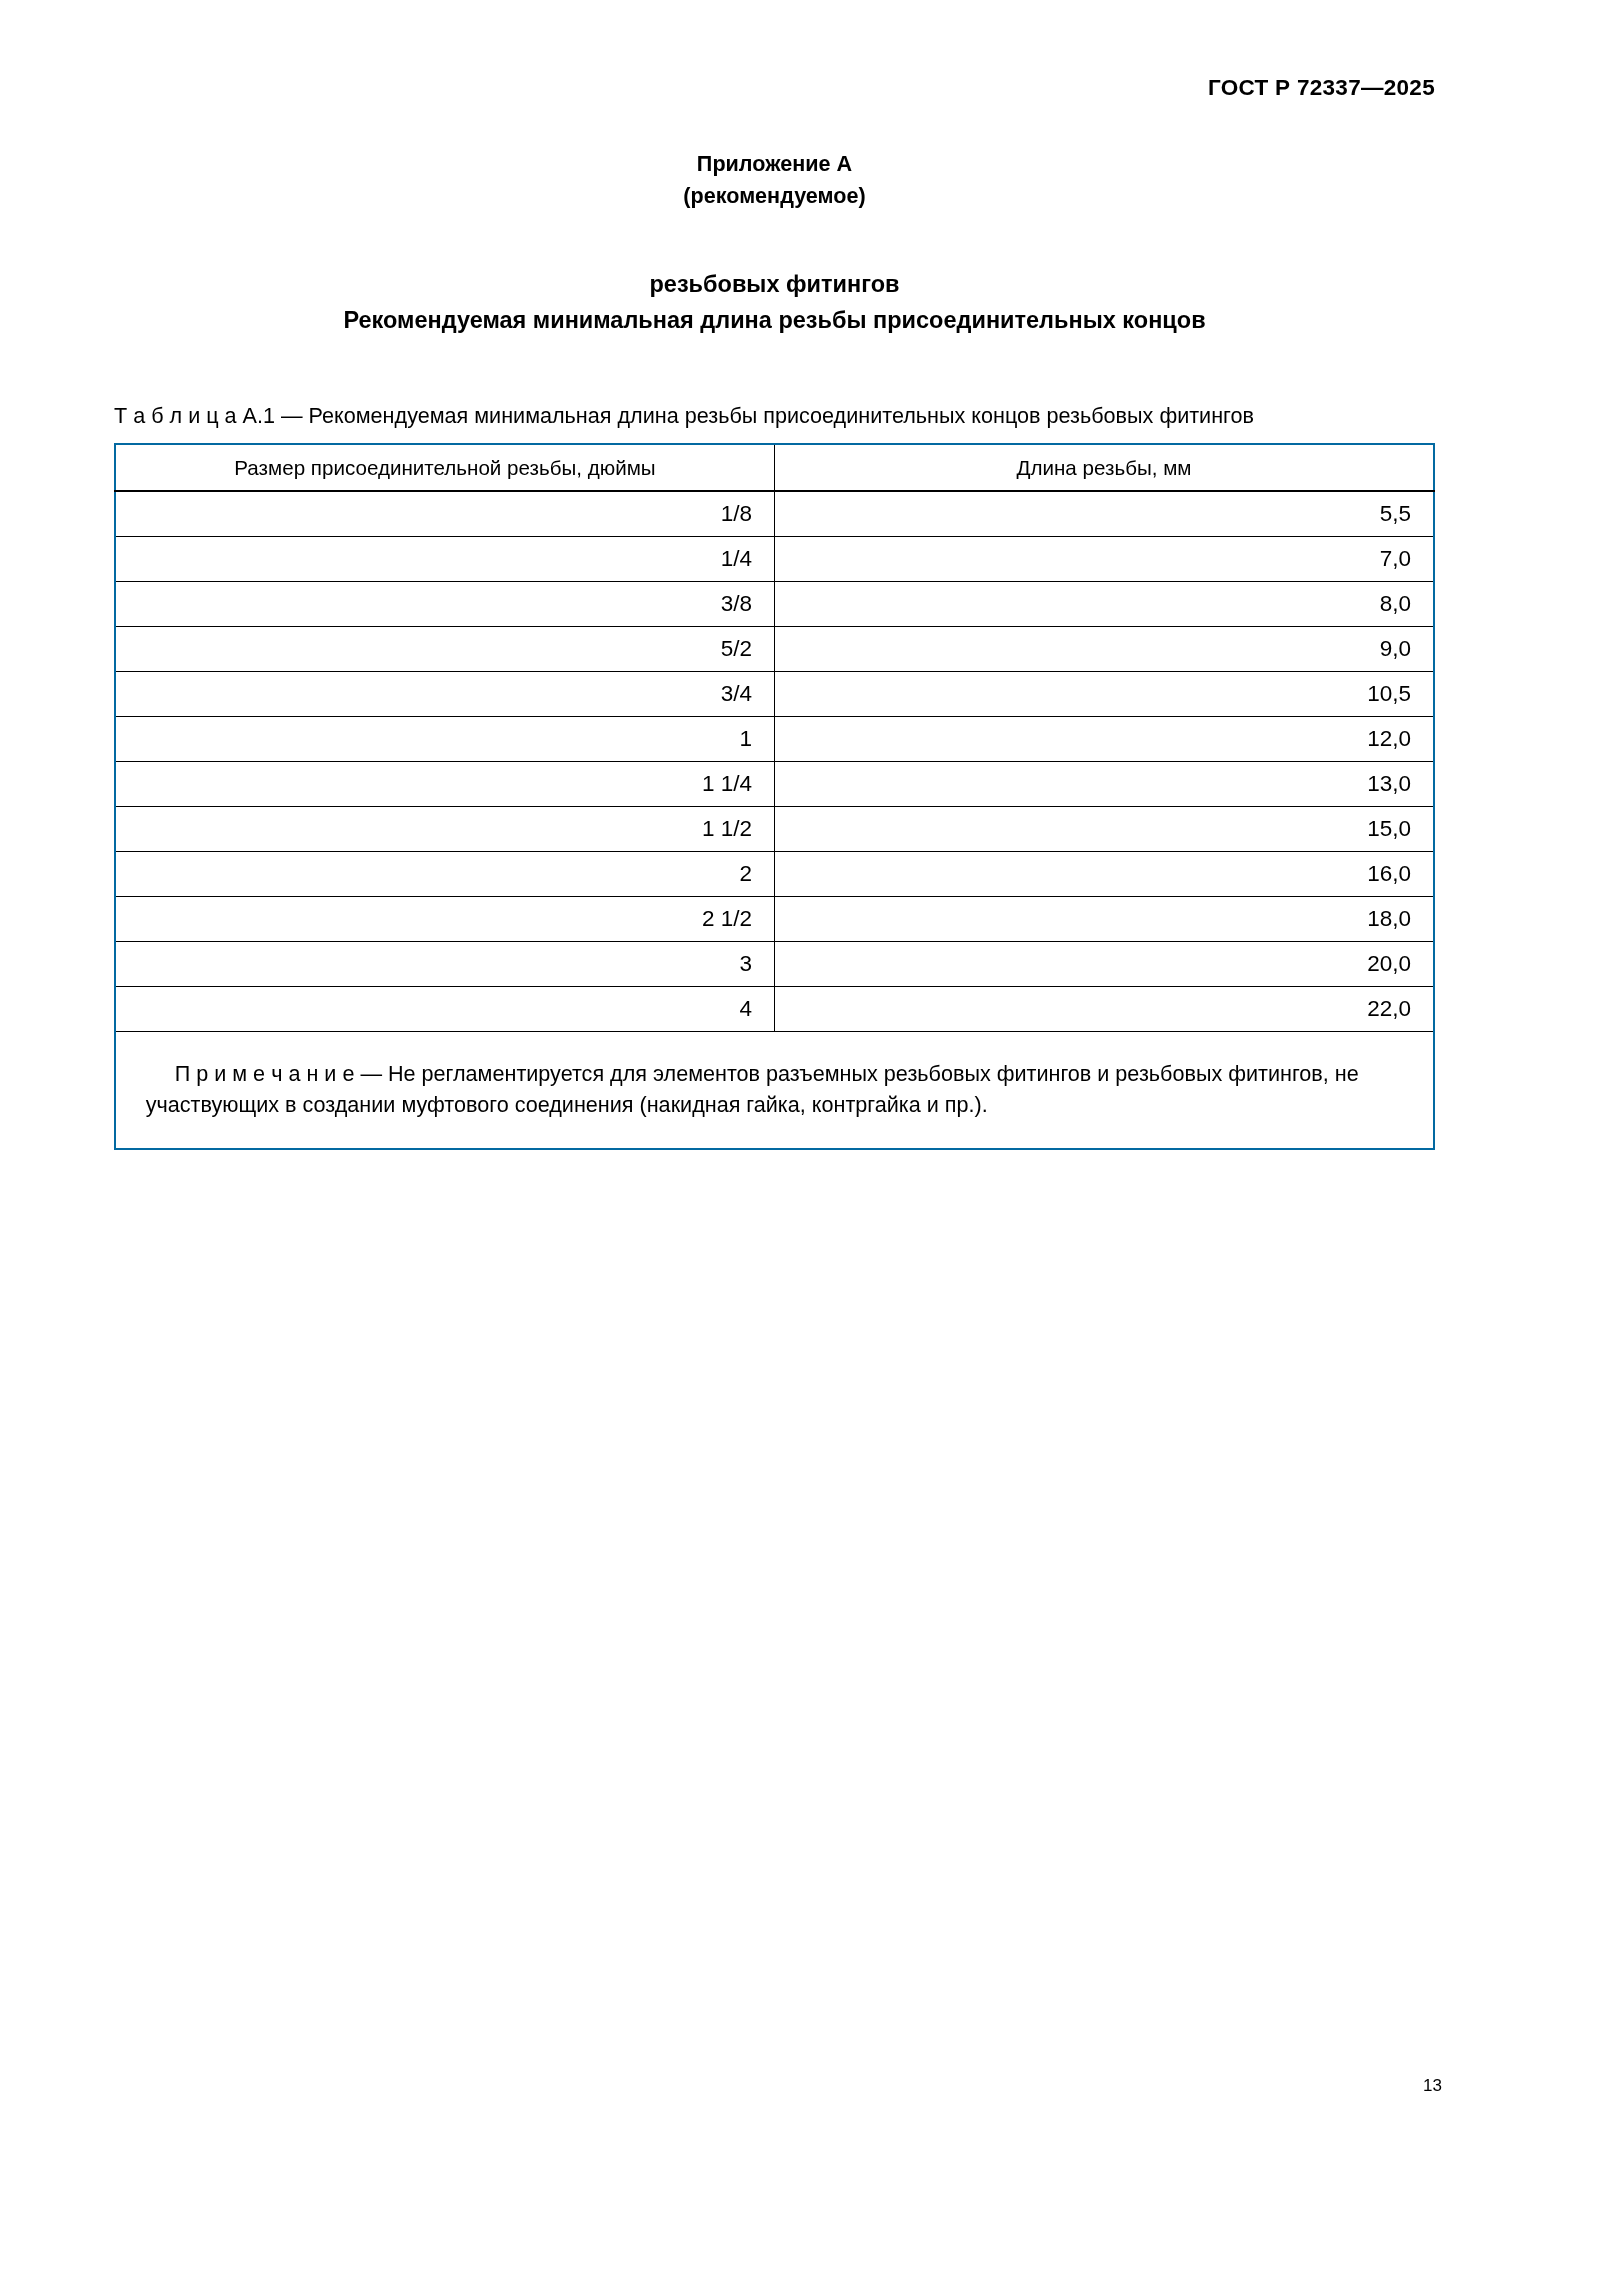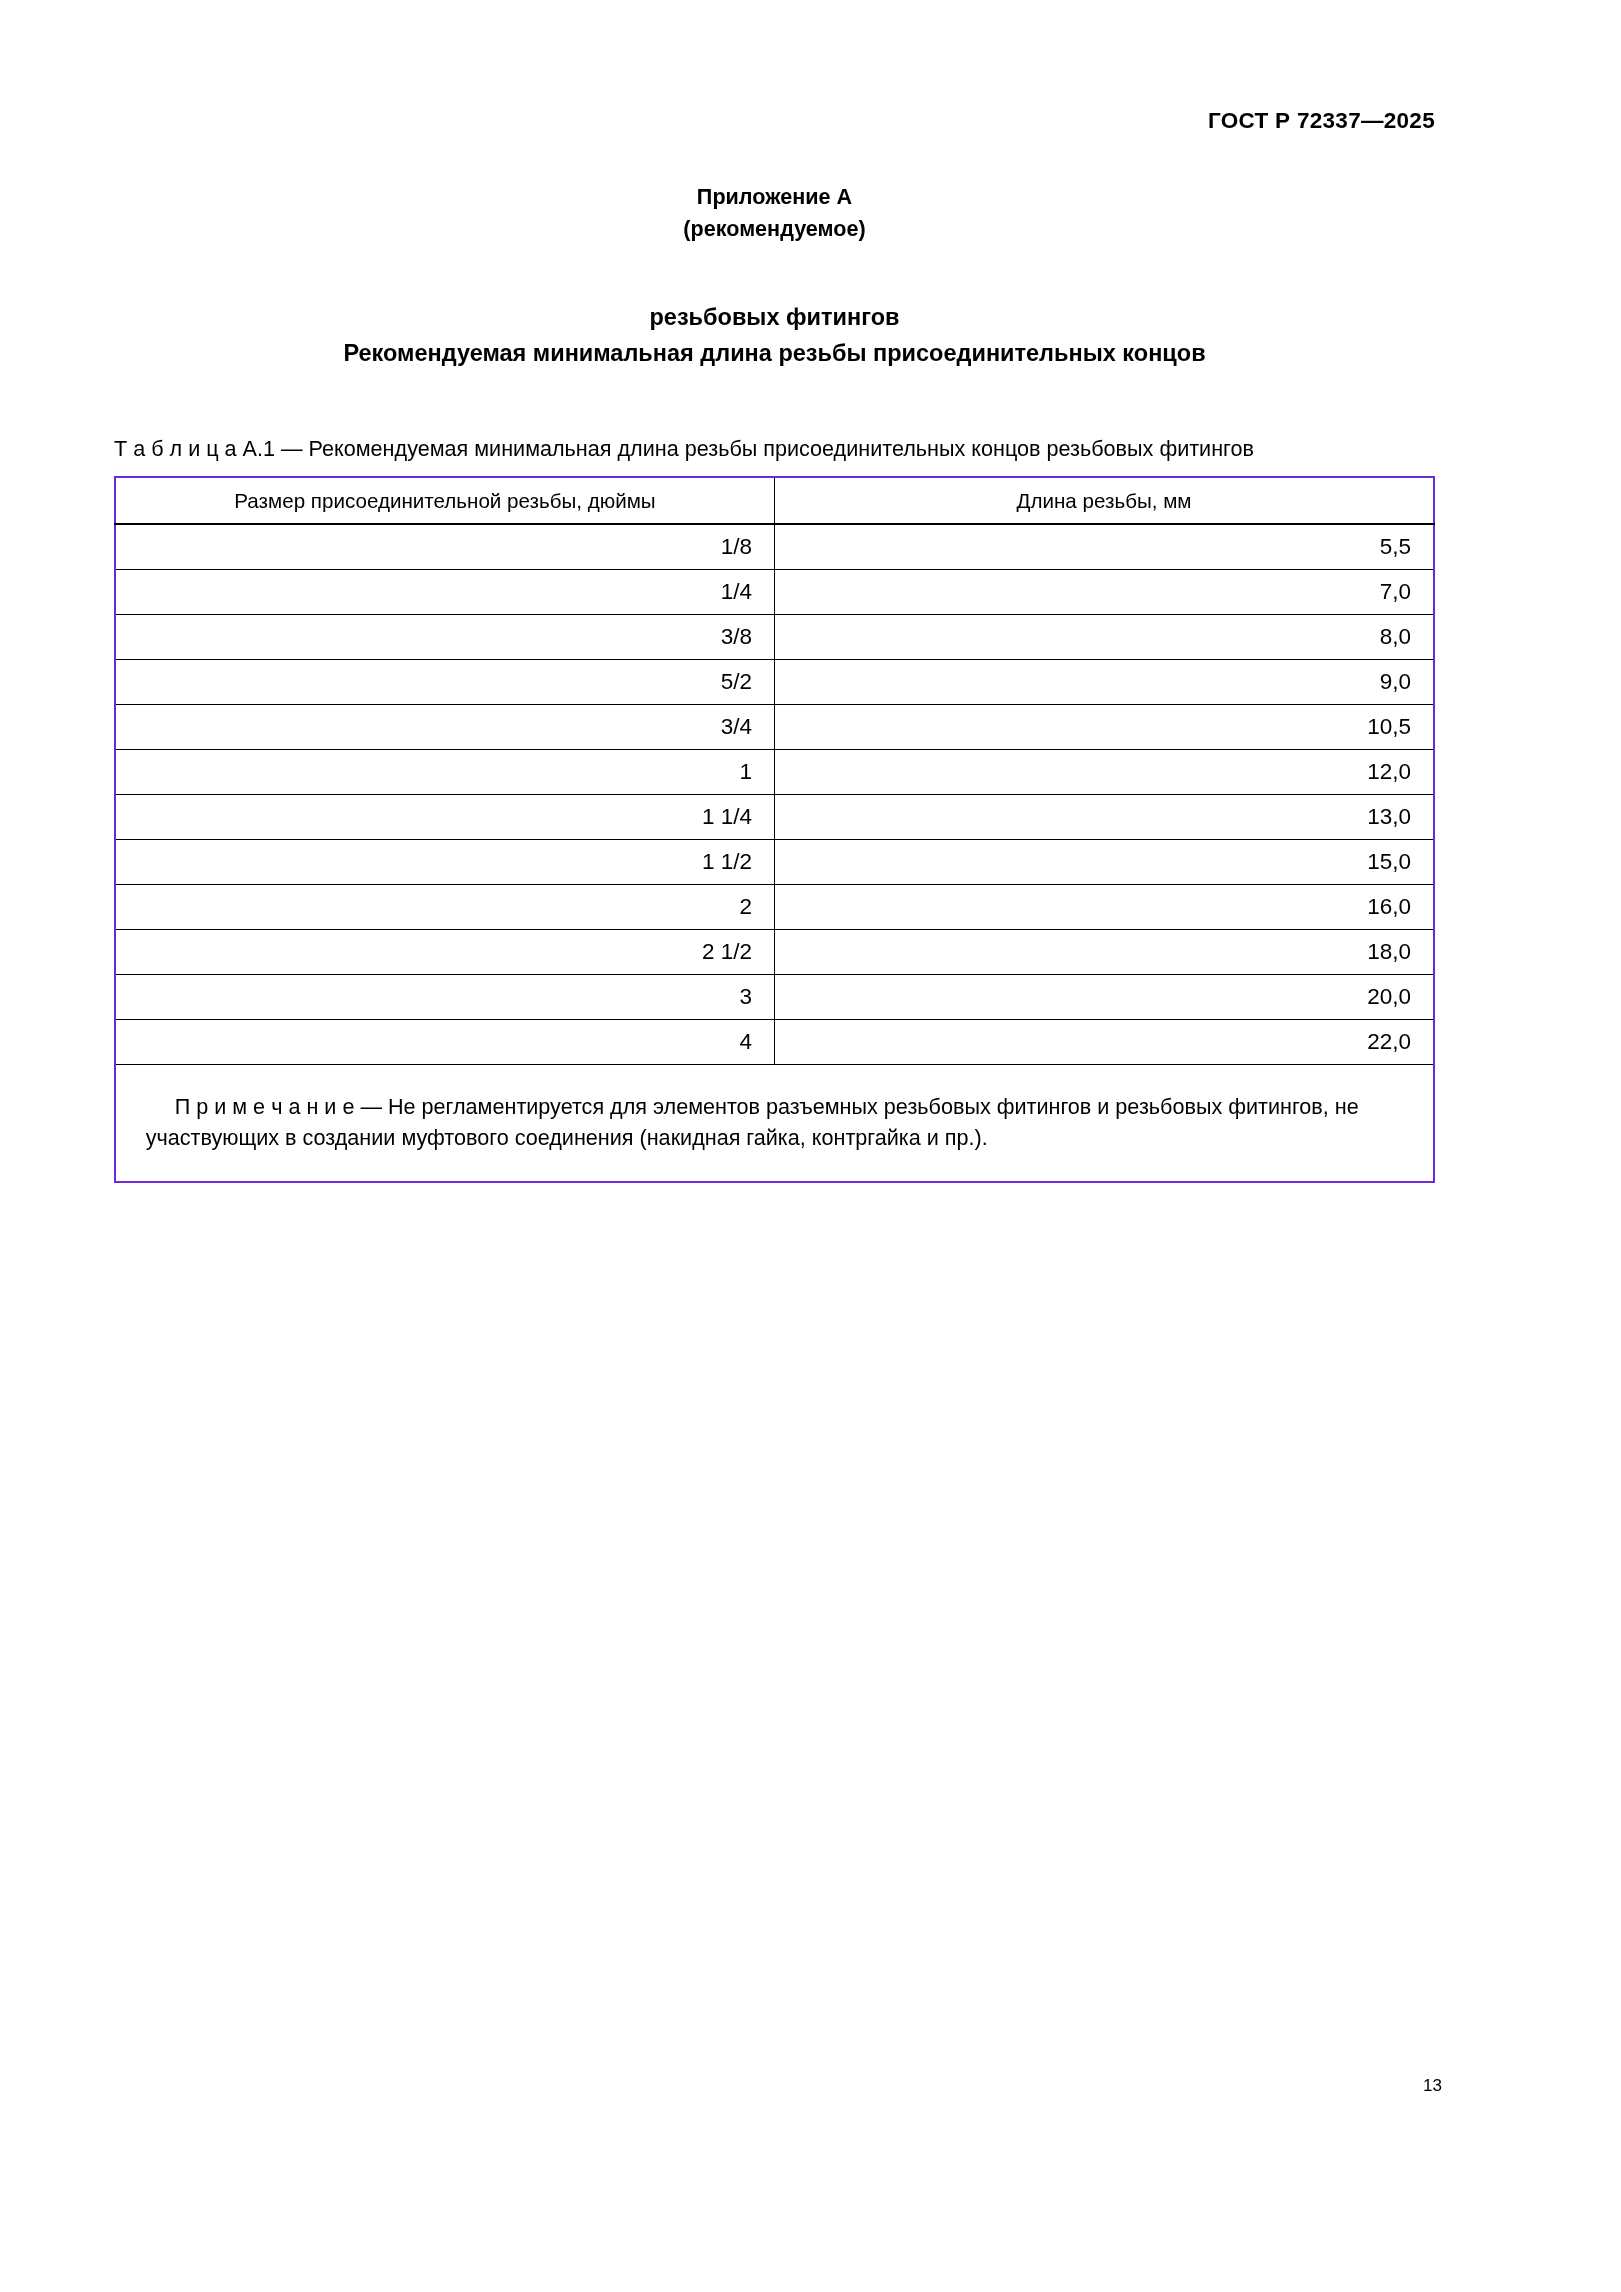--- a/index.html
+++ b/index.html
@@ -15,21 +15,21 @@
     background: #ffffff;
     color: #000000;
     font-family: "Liberation Sans", sans-serif;
     overflow: hidden;
   }
   .content {
     width: 1321px;
     margin-left: 114px;
   }
   .doc-header {
-    padding-top: 108px;
+    padding-top: 75px;
     text-align: right;
     font-weight: bold;
     font-size: 22.5px;
     letter-spacing: 0.3px;
   }
   .appendix-title {
     margin-top: 47px;
     text-align: center;
     font-weight: bold;
     font-size: 21.6px;
@@ -44,21 +44,21 @@
   }
   .table-caption {
     margin-top: 63px;
     font-size: 21.6px;
     line-height: 1.3;
   }
   table.data-table {
     margin-top: 13.7px;
     width: 100%;
     border-collapse: collapse;
-    border: 2px solid #6d28d9;
+    border: 2px solid #0369a1;
   }
   table.data-table th {
     width: 50%;
     height: 47px;
     border: 1px solid #000000;
     border-bottom: 2.9px double #000000;
     font-weight: normal;
     font-size: 20.6px;
     text-align: center;
     vertical-align: middle;

